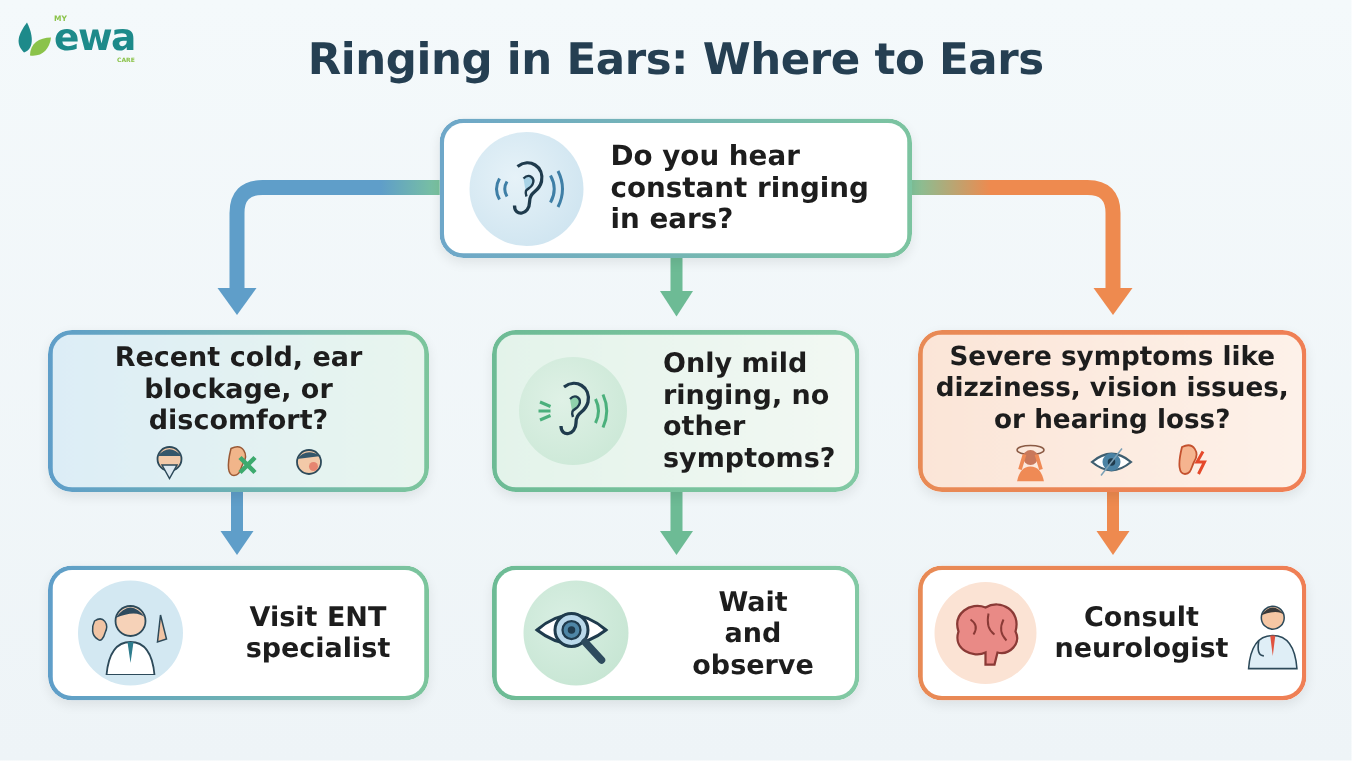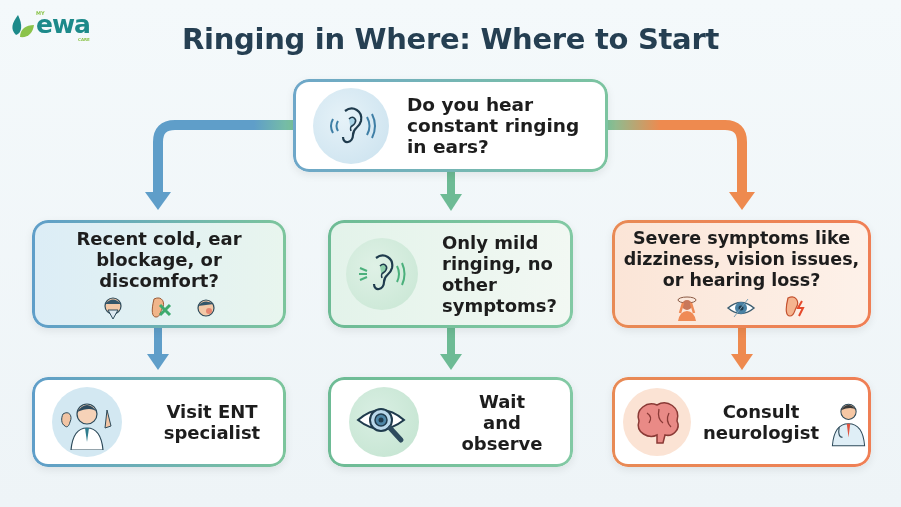--- a/index.html
+++ b/index.html
@@ -81,21 +81,21 @@
 <div class="logo">
   <svg width="28" height="28" viewBox="0 0 28 28">
     <path d="M10 2 C4 10, 2 16, 8 22 C14 20, 15 12, 10 2Z" fill="#1d8a8a"></path>
     <path d="M12 24 C12 16, 18 12, 26 12 C25 20, 20 25, 12 24Z" fill="#8bc34a"></path>
   </svg>
   <span class="my">MY</span>
   <span class="ewa">ewa</span>
   <span class="care">CARE</span>
 </div>
 
-<div class="title">Ringing in Where: Where to Start</div>
+<div class="title">Ringing in Ears: Where to Ears</div>
 
 <svg class="connectors" width="901" height="507">
   <defs>
     <linearGradient id="gl" x1="0" x2="1">
         <stop offset="0" stop-color="#5f9ec9"></stop>
         <stop offset="0.7" stop-color="#5f9ec9"></stop>
         <stop offset="1" stop-color="#7cc59c"></stop>
       </linearGradient>
     <linearGradient id="gr" x1="0" x2="1">
         <stop offset="0" stop-color="#7cc59c"></stop>

